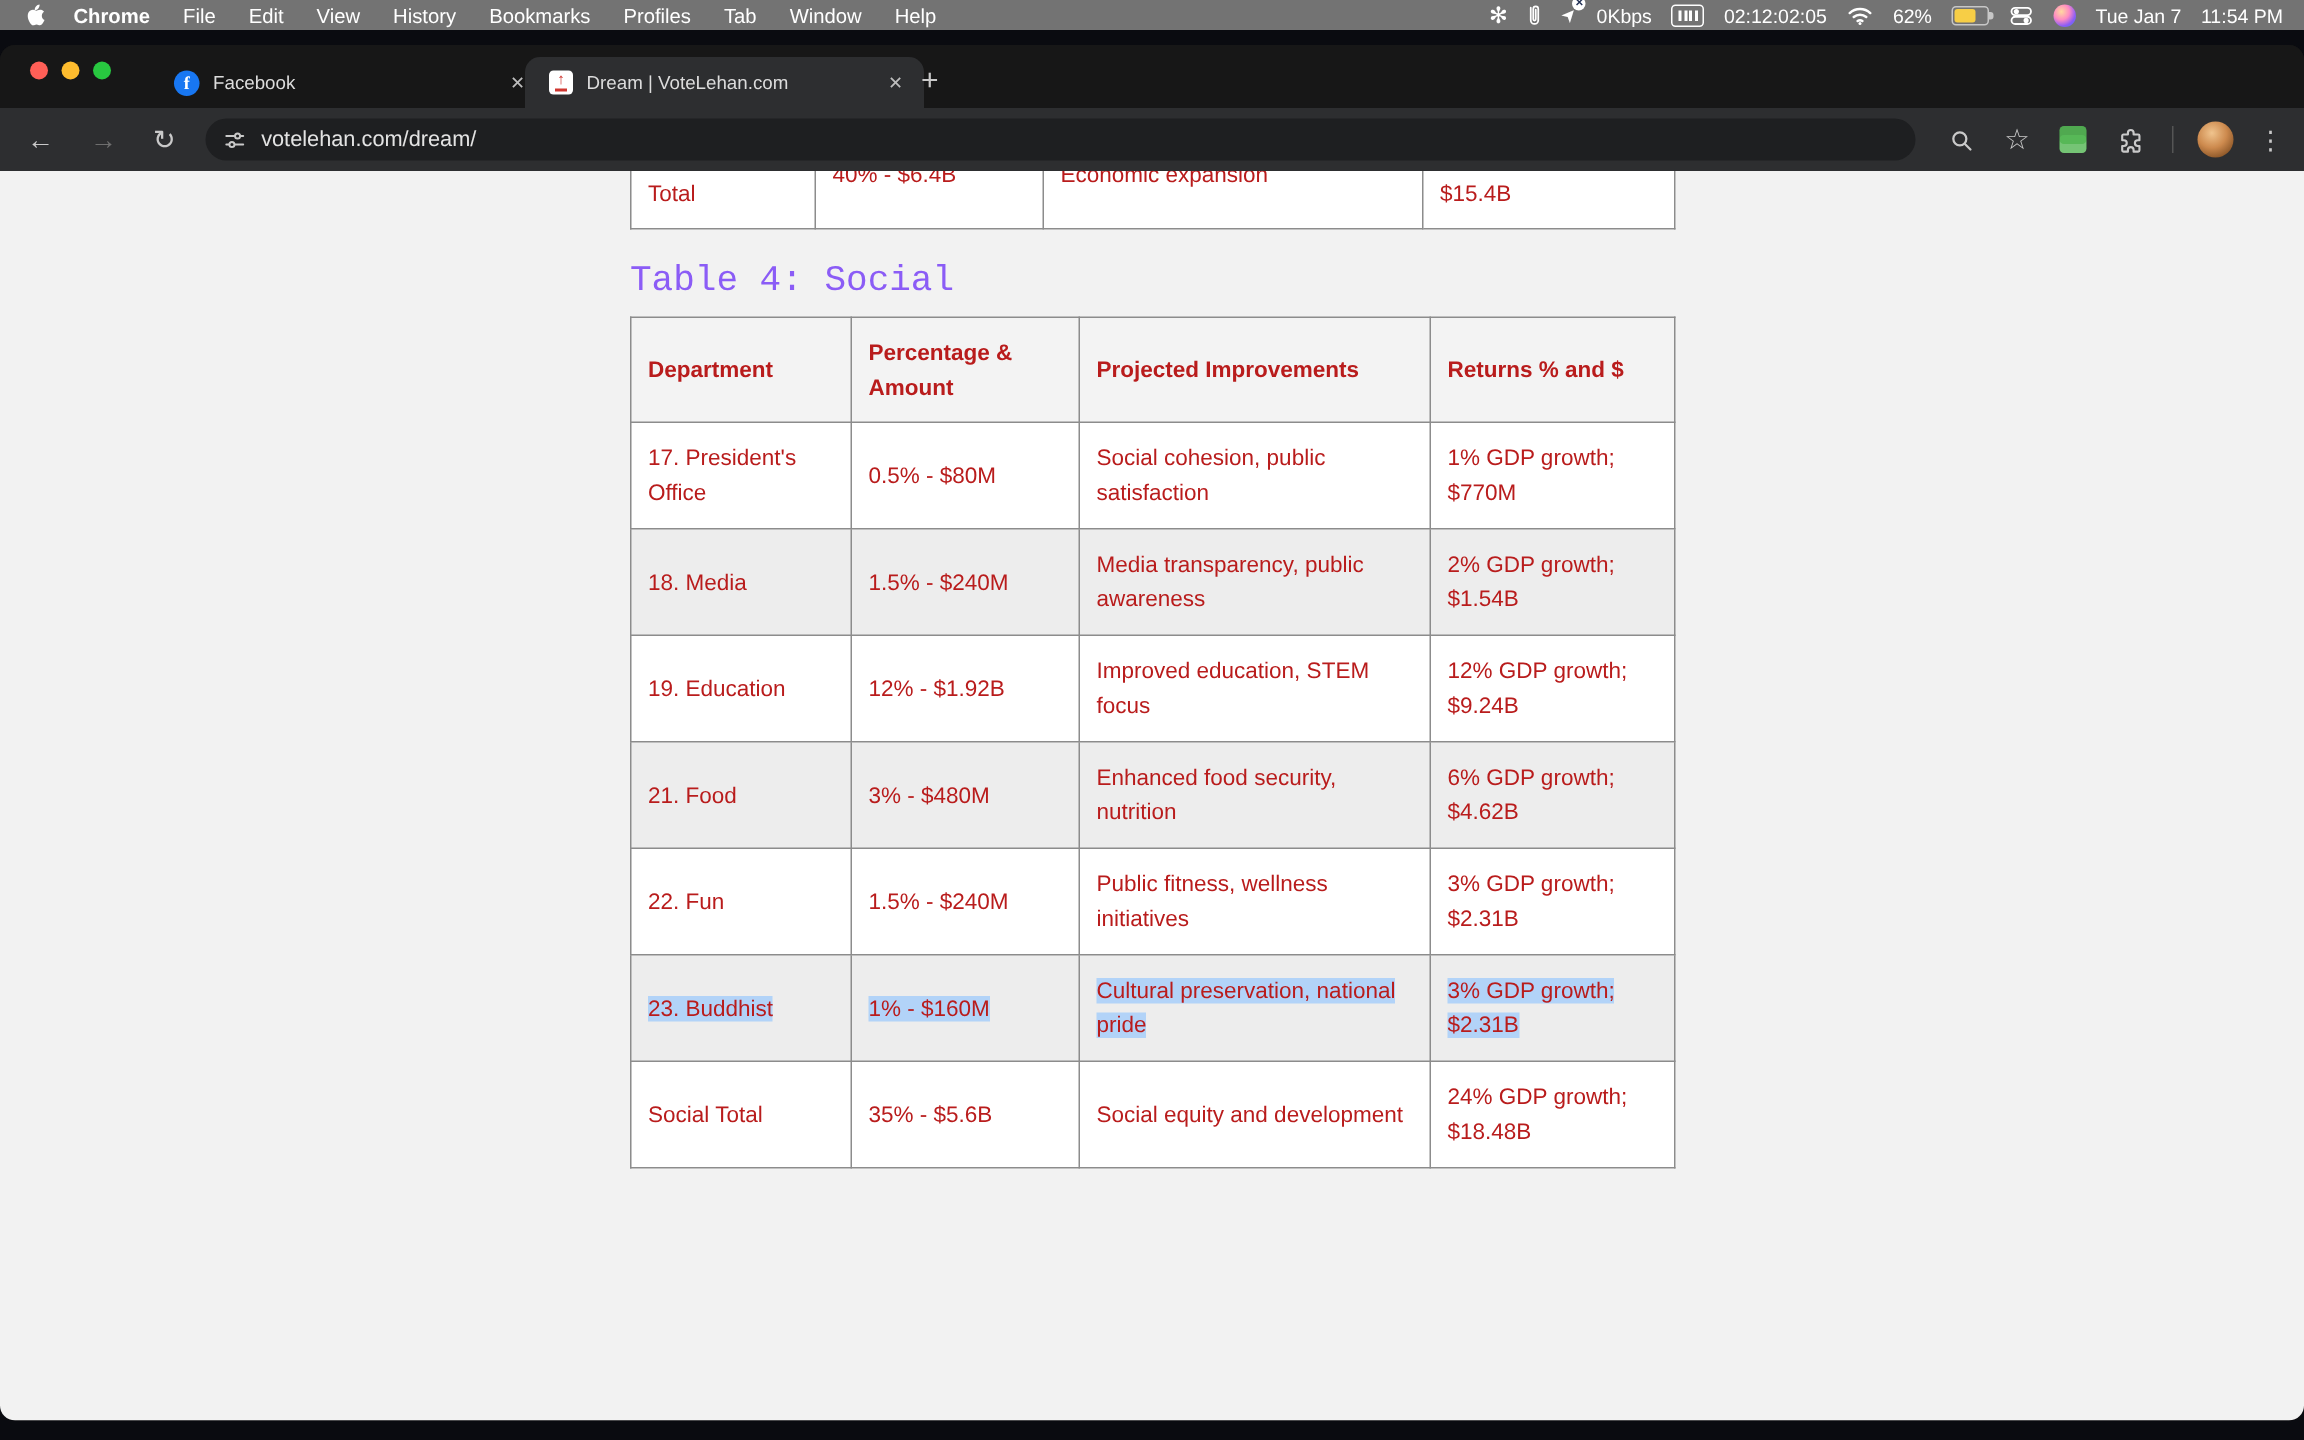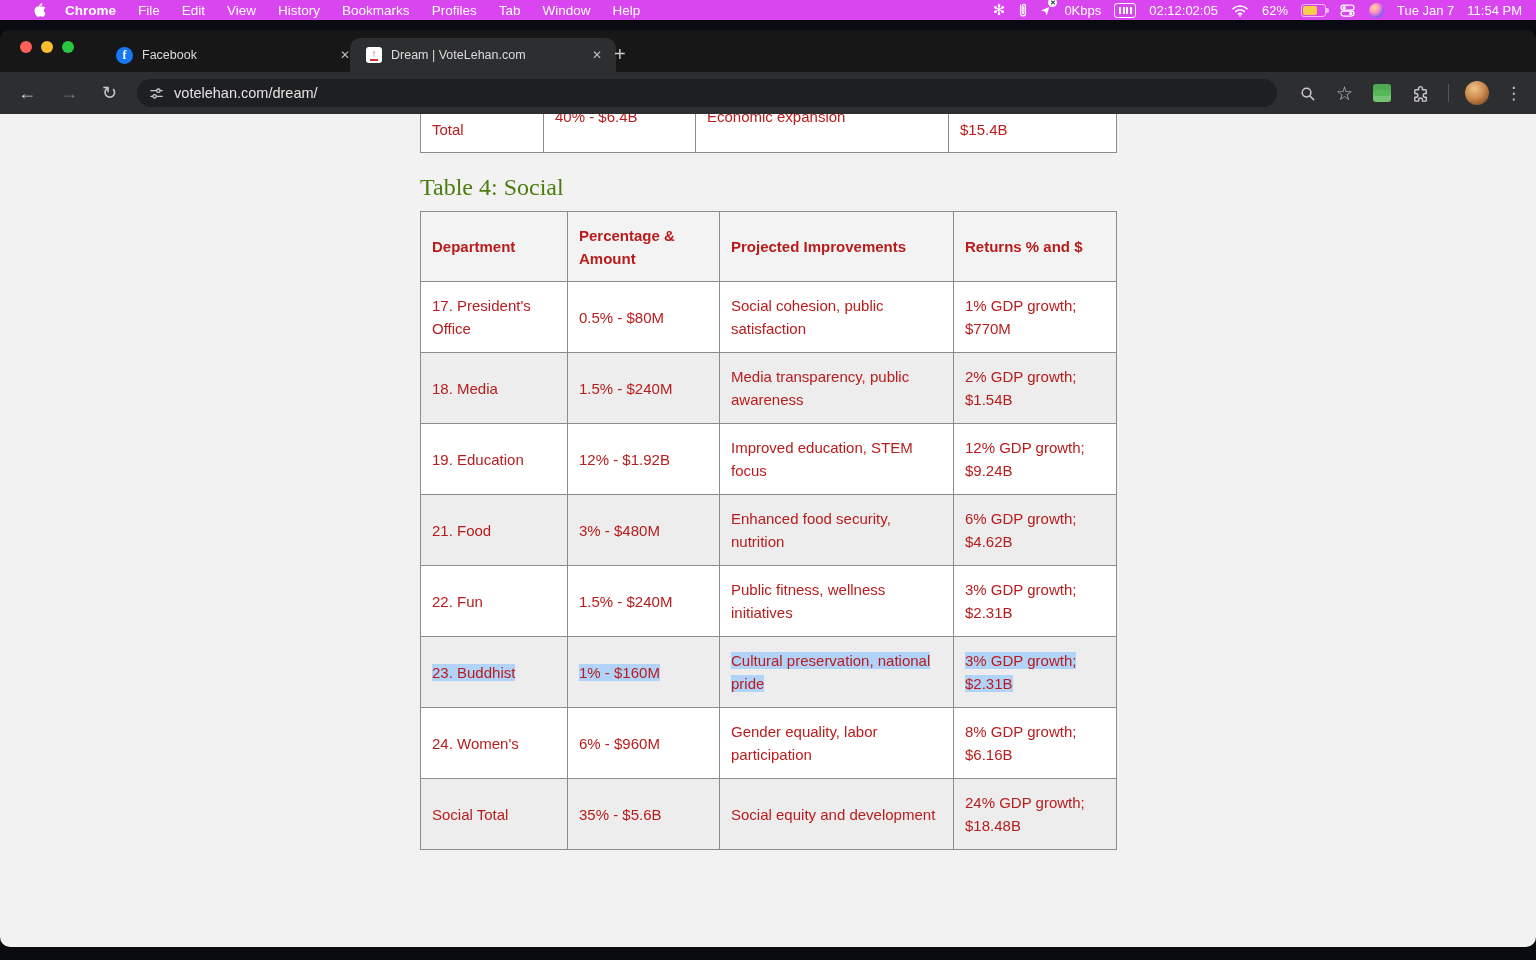--- a/index.html
+++ b/index.html
@@ -1,19 +1,19 @@
 <!DOCTYPE html>
 <html><head>
 <meta charset="utf-8">
 <style>
   html,body{margin:0;padding:0;background:#0a0b10;font-family:"Liberation Sans",sans-serif;}
   #stage{position:relative;width:1536px;height:960px;overflow:hidden;background:#0a0b10;}
 
   
-  .menubar{position:absolute;top:0;left:0;right:0;height:20px;background:#d946ef;display:flex;align-items:center;color:#fff;font-size:13.5px;padding-left:16px;}
+  .menubar{position:absolute;top:0;left:0;right:0;height:20px;background:#737373;display:flex;align-items:center;color:#fff;font-size:13.5px;}
   .menubar .left{display:flex;align-items:center;}
   .menubar .apple{margin:0 8px 0 16px;display:flex;align-items:center;}
   .menu-item{padding:0 11px;white-space:nowrap;}
   .menu-item.app{font-weight:bold;}
   .menubar .right{margin-left:auto;display:flex;align-items:center;gap:13px;padding-right:14px;font-size:13px;}
   .mb-ic{display:inline-flex;align-items:center;justify-content:center;}
   .loc-wrap{position:relative;}
   .loc-arrow{display:inline-block;transform:rotate(-48deg);font-size:12px;}
   .loc-badge{position:absolute;top:-5px;right:-6px;width:9px;height:9px;border-radius:50%;background:#fff;color:#1e2d52;font-size:7px;line-height:9px;text-align:center;font-weight:bold;}
   .timer-ic{width:20px;height:13px;border:1.5px solid #fff;border-radius:3px;display:inline-flex;align-items:center;justify-content:center;gap:1.5px;}
@@ -55,21 +55,21 @@
   .dots{font-size:17px;padding:0 10px 0 6px;color:#c9c9c9;}
 
   
   .content{position:absolute;top:84px;left:0;right:0;bottom:0;background:#f2f2f2;overflow:hidden;color:#1f1f1f;}
   table{border-collapse:collapse;table-layout:fixed;font-size:15px;line-height:23px;color:#b91c1c;}
   td,th{border:1px solid #8c8c8c;padding:8px 11px;vertical-align:middle;text-align:left;font-weight:normal;background:#fff;word-wrap:break-word;}
   th{font-weight:bold;background:#f3f3f3;}
   .cut-table{position:absolute;left:420px;top:-2px;width:696px;}
   .cut-table td{height:26px;vertical-align:top;padding-top:5px;}
   .clip{position:relative;top:-13px;display:inline-block;}
-  .page-h2{position:absolute;left:420px;top:60px;font-family:Liberation Serif, serif;font-size:24px;color:#4d7c0f;}
+  .page-h2{position:absolute;left:420px;top:60px;font-family:Liberation Mono, monospace;font-size:24px;color:#8b5cf6;}
   .main-table{position:absolute;left:420px;top:97px;width:696px;}
   .main-table th{height:53px;}
   .main-table td{height:54px;}
   .main-table tbody tr:nth-child(even) td{background:#ededed;}
   .hl{background:#b2d3f8;box-decoration-break:clone;-webkit-box-decoration-break:clone;}
 </style>
 </head>
 <body>
 
 <div id="stage">
@@ -266,26 +266,20 @@
             <td><span>Public fitness, wellness initiatives</span></td>
             <td><span>3% GDP growth; $2.31B</span></td>
           </tr>
           <tr>
             <td><span class="hl">23. Buddhist</span></td>
             <td><span class="hl">1% - $160M</span></td>
             <td><span class="hl">Cultural preservation, national pride</span></td>
             <td><span class="hl">3% GDP growth; $2.31B</span></td>
           </tr>
           <tr>
-            <td><span>24. Women's</span></td>
-            <td><span>6% - $960M</span></td>
-            <td><span>Gender equality, labor participation</span></td>
-            <td><span>8% GDP growth; $6.16B</span></td>
-          </tr>
-          <tr>
             <td><span>Social Total</span></td>
             <td><span>35% - $5.6B</span></td>
             <td><span>Social equity and development</span></td>
             <td><span>24% GDP growth; $18.48B</span></td>
           </tr>
         </tbody>
       </table>
     </div>
   </div>
 </div>

